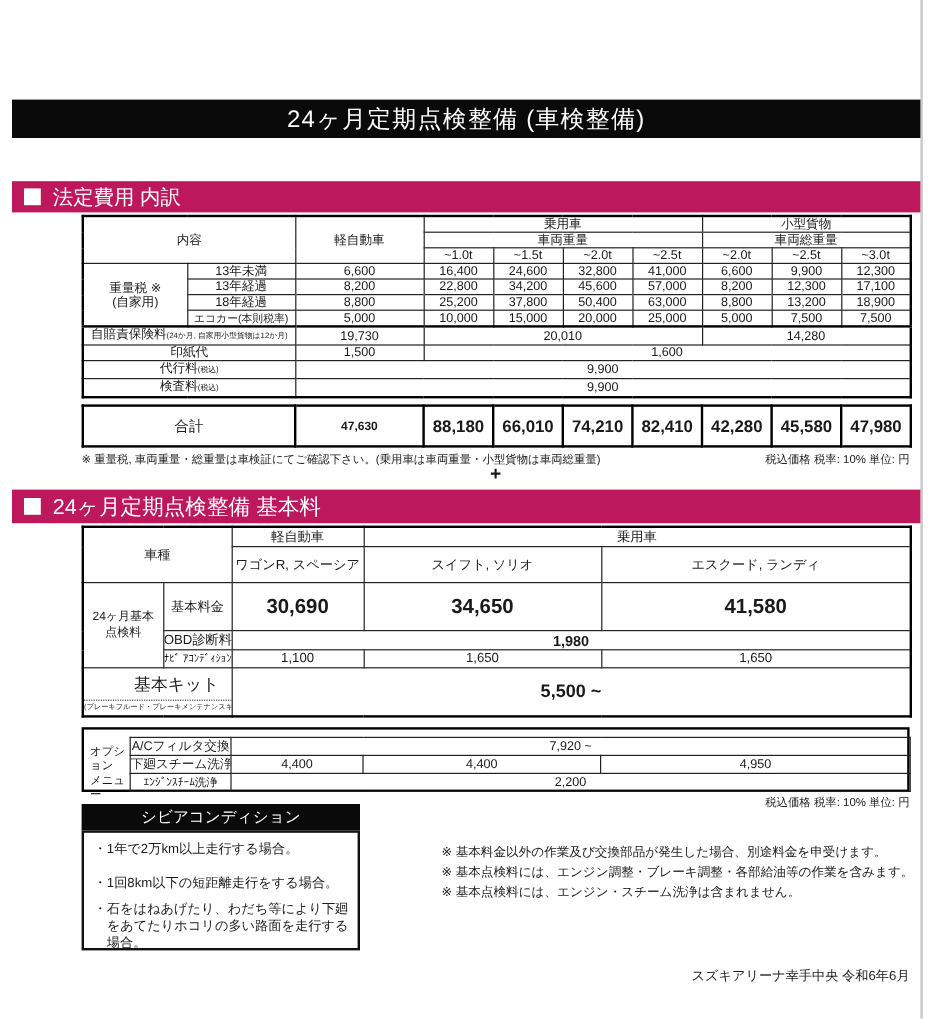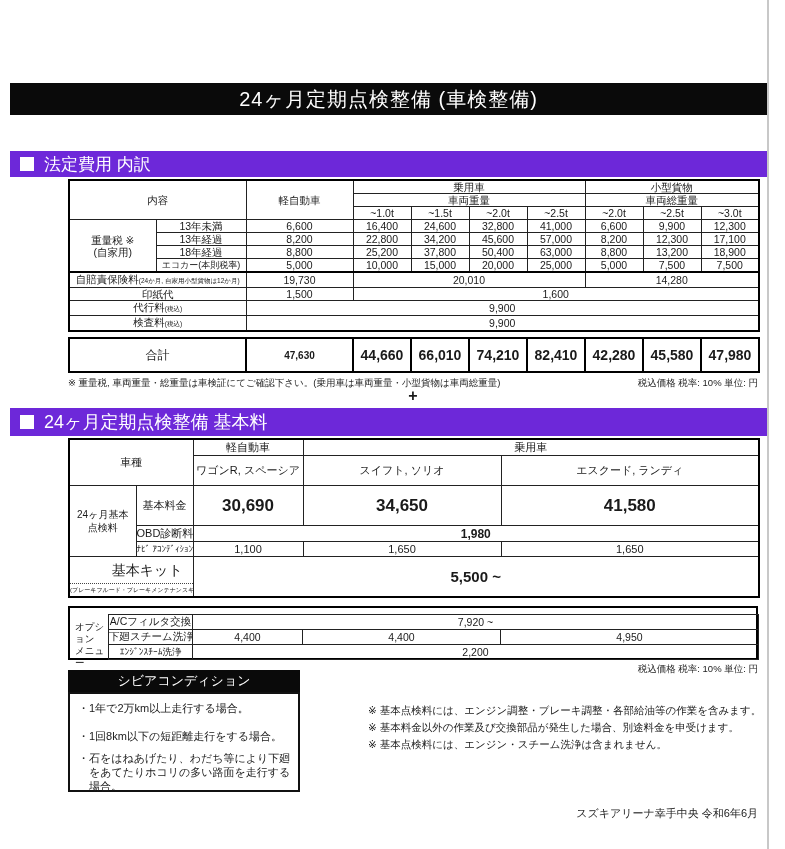--- a/index.html
+++ b/index.html
@@ -5,21 +5,21 @@
   * { margin:0; padding:0; box-sizing:border-box; }
   html,body { background:#fff; }
   body { font-family:"Liberation Sans","DejaVu Sans",sans-serif; color:#1a1a1a; }
   .page { position:relative; width:785px; height:849px; background:#ffffff; overflow:hidden; }
   .page-edge { position:absolute; right:16px; top:0; width:2px; height:849px; background:#c8c8c8; }
 
   .banner { position:absolute; left:10px; top:83px; width:757px; height:32px; background:#0a0a0a;
             color:#fff; display:flex; align-items:center; justify-content:center;
             font-size:20px; letter-spacing:1px; }
 
-  .section-bar { position:absolute; left:10px; width:757px; background:#6d28d9; color:#fff;
+  .section-bar { position:absolute; left:10px; width:757px; background:#be185d; color:#fff;
                  display:flex; align-items:center; padding-left:10px; }
   .section-bar .sq { width:14px; height:14px; background:#fff; margin-right:10px; flex:0 0 auto; }
   #sec1 { top:151px; height:26px; font-size:17px; }
   #sec2 { top:408px; height:28px; font-size:18px; }
 
   table { border-collapse:collapse; table-layout:fixed; }
   td { border:1px solid #222; text-align:center; vertical-align:middle; padding:0;
        overflow:hidden; white-space:nowrap; }
 
   .t1 { position:absolute; left:68px; top:179px; width:690px; font-size:10.5px; border:2px solid #000; }
@@ -206,21 +206,21 @@
         <col style="width:58px">
         <col style="width:58px">
       <col style="width:58px">
         <col style="width:58px">
         <col style="width:58px">
     </colgroup>
     <tbody>
         <tr>
       <td>合計</td>
       <td class="big">47,630</td>
-      <td class="med">44,660</td>
+      <td class="med">88,180</td>
       <td class="med">66,010</td>
       <td class="med">74,210</td>
       <td class="med">82,410</td>
       <td class="med">42,280</td>
       <td class="med">45,580</td>
       <td class="med">47,980</td>
     </tr>
   </tbody>
     </table>
 
@@ -316,19 +316,19 @@
   <div class="price-note2">税込価格 税率: 10% 単位: 円</div>
 
   <div class="severe-title">シビアコンディション</div>
   <div class="severe-body">
     <div class="item i1">・1年で2万km以上走行する場合。</div>
     <div class="item i2">・1回8km以下の短距離走行をする場合。</div>
     <div class="item">・石をはねあげたり、わだち等により下廻をあてたりホコリの多い路面を走行する場合。</div>
   </div>
 
   <div class="notes">
+    <div>※ 基本料金以外の作業及び交換部品が発生した場合、別途料金を申受けます。</div>
     <div>※ 基本点検料には、エンジン調整・ブレーキ調整・各部給油等の作業を含みます。</div>
-    <div>※ 基本料金以外の作業及び交換部品が発生した場合、別途料金を申受けます。</div>
     <div>※ 基本点検料には、エンジン・スチーム洗浄は含まれません。</div>
   </div>
 
   <div class="dealer-footer">スズキアリーナ幸手中央 令和6年6月</div>
 </div>
 
 </body></html>

